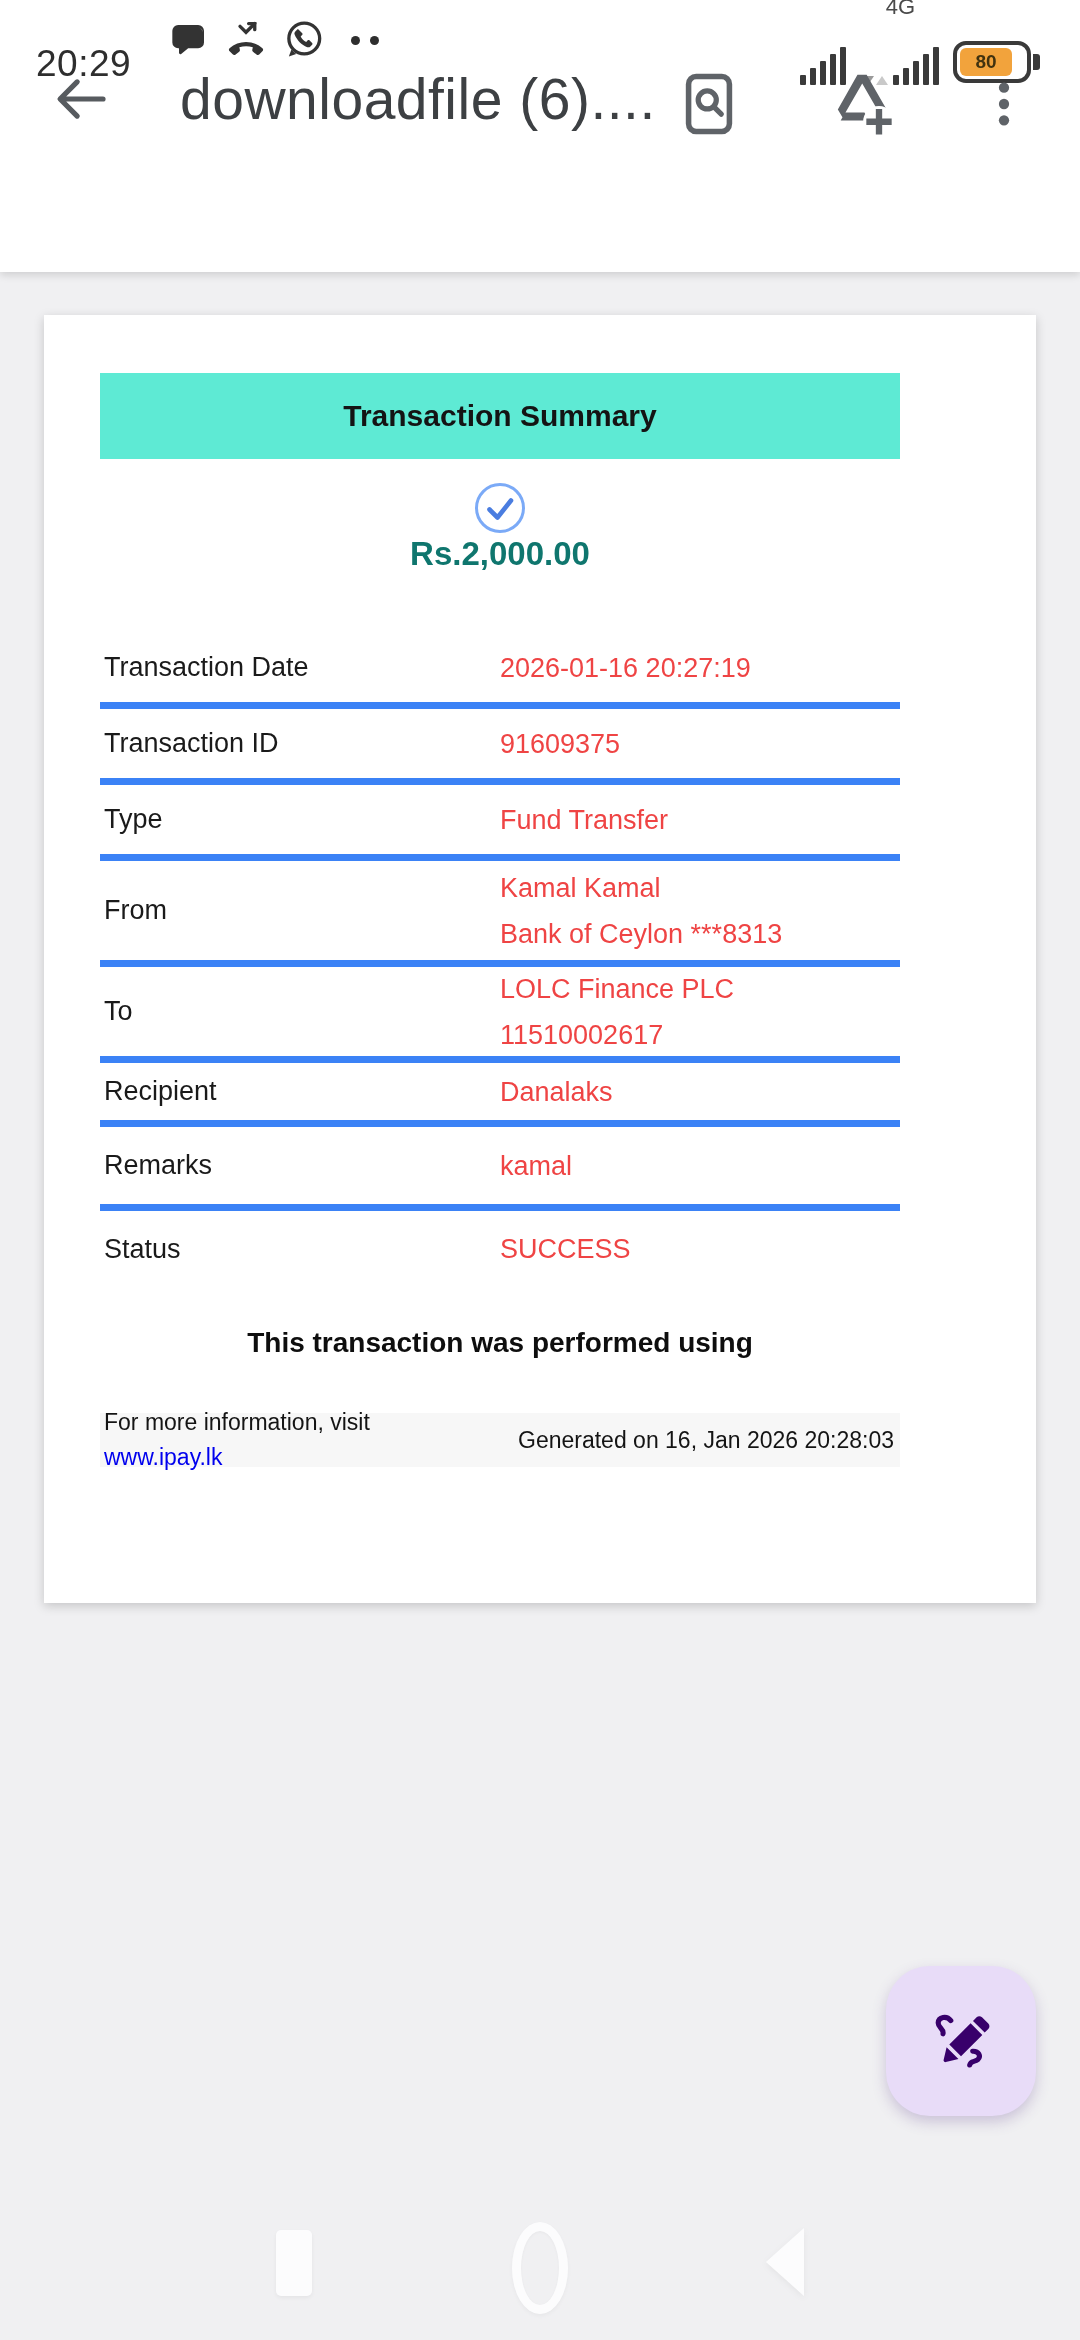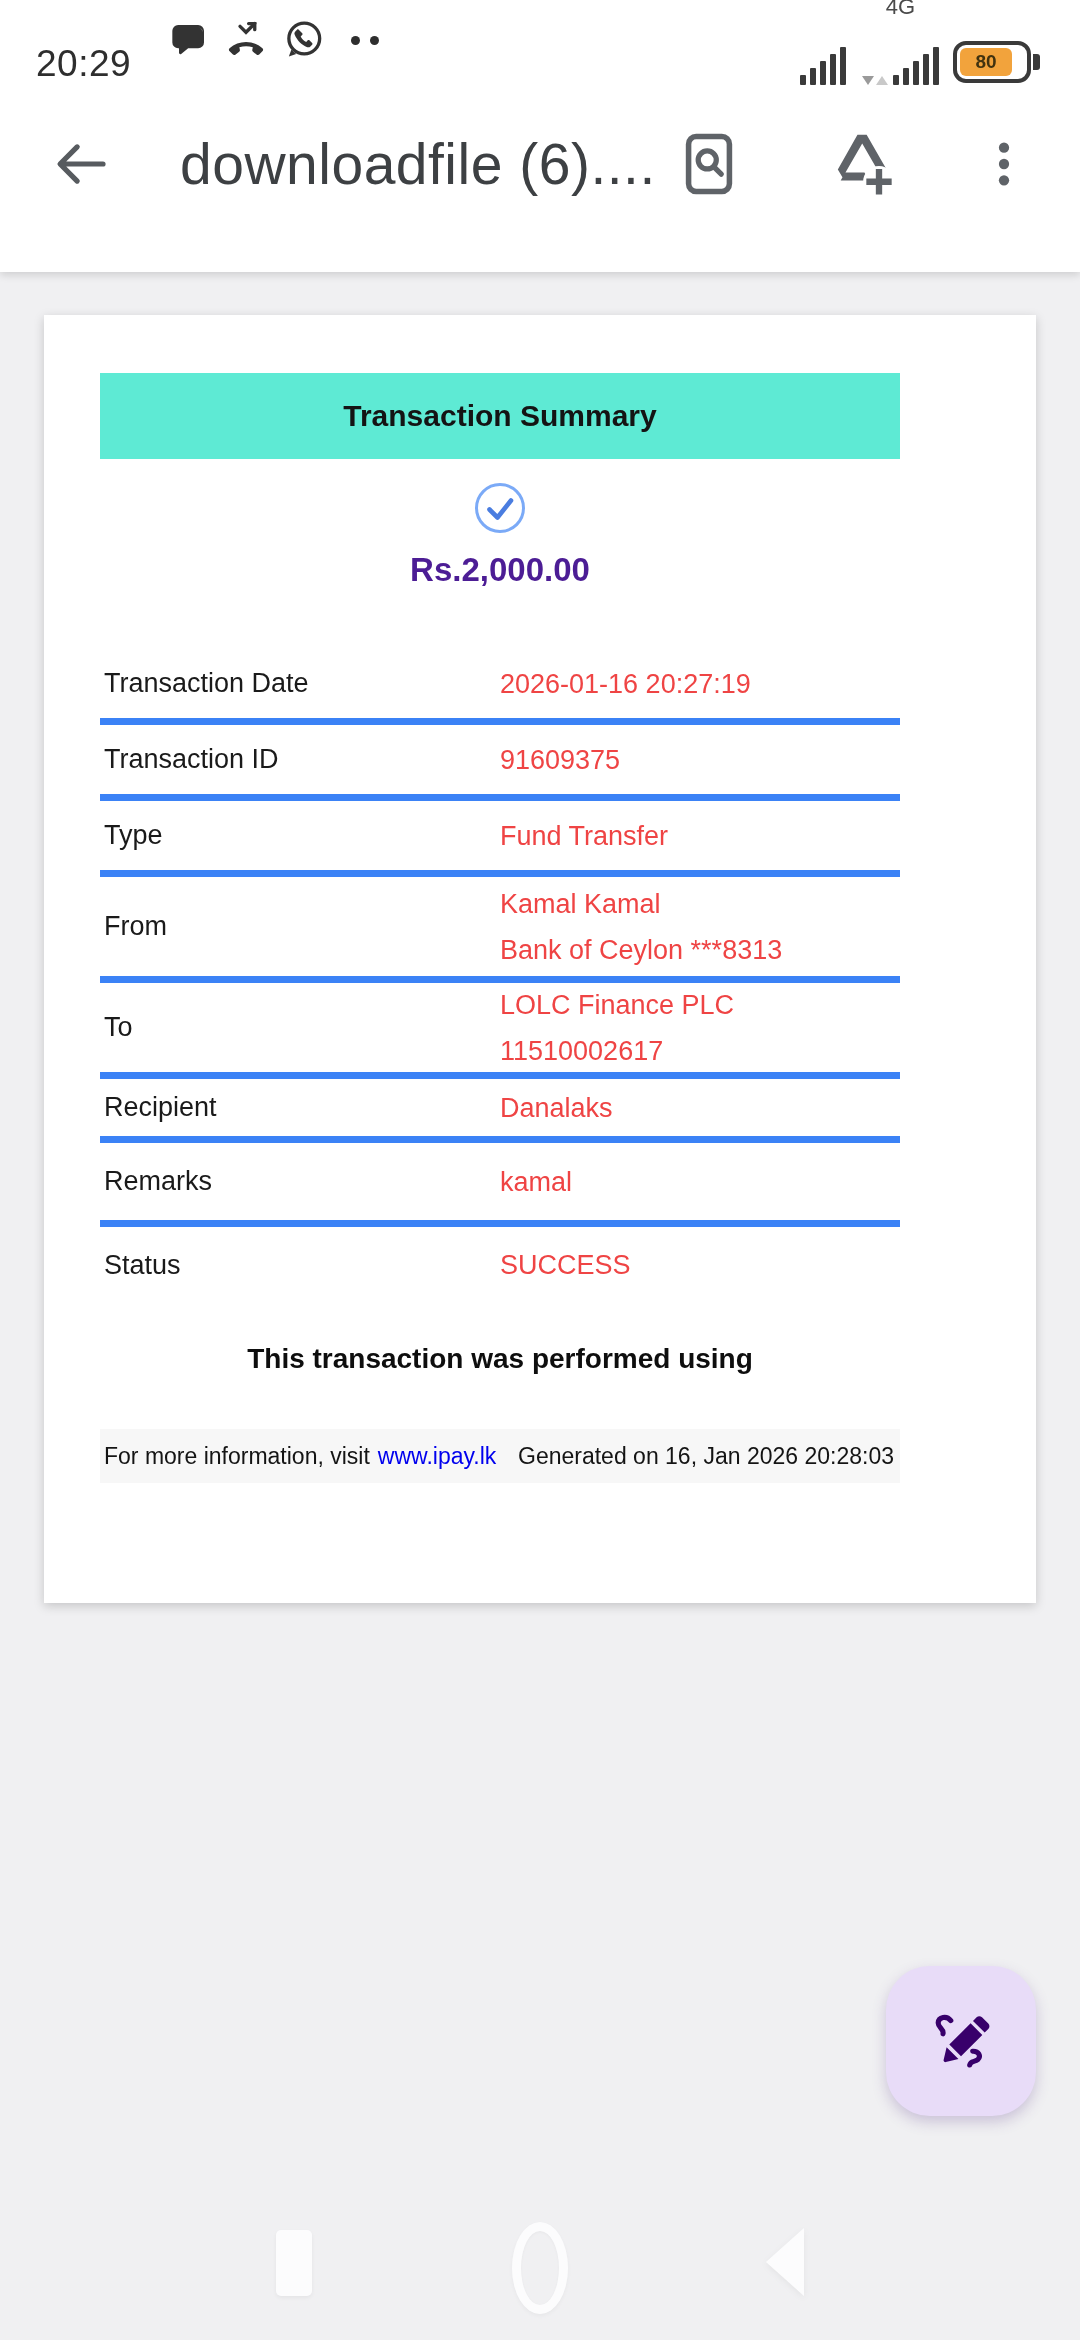--- a/index.html
+++ b/index.html
@@ -44,41 +44,41 @@
     width:78px;height:42px;border:4px solid #3a3a3a;border-radius:13px;
     display:flex;align-items:center;box-sizing:border-box;padding:3px;background:#fff;
   }
   .batt-fill{
     height:28px;width:52px;background:#f2a33c;border-radius:6px;
     display:flex;align-items:center;justify-content:center;
     font-size:19px;font-weight:700;color:#41320f;
   }
   .batt-nub{width:7px;height:16px;background:#3a3a3a;border-radius:0 3px 3px 0;margin-left:2px;}
 
-  .appbar{height:196px;display:flex;align-items:center;padding:0 48px 0 48px;box-sizing:border-box;}
+  .appbar{height:196px;display:flex;align-items:flex-start;padding:0 48px 0 48px;box-sizing:border-box;}
   .appbar-title{
     font-size:57px;color:#3d4043;margin-left:66px;flex:1;
     white-space:nowrap;overflow:hidden;letter-spacing:.5px;
   }
   .appbar-actions{display:flex;align-items:center;gap:78px;}
   .iconbtn{background:none;border:none;padding:0;cursor:pointer;display:flex;align-items:center;justify-content:center;}
 
   
   .page-card{
     position:absolute;left:44px;top:315px;width:992px;height:1288px;background:#ffffff;
     box-shadow:0 3px 10px rgba(0,0,0,.18);z-index:2;box-sizing:border-box;
   }
   .doc-inner{margin-left:56px;width:800px;}
   .doc-header{
     margin-top:58px;height:86px;background:#5eead4;
     display:flex;align-items:center;justify-content:center;
     font-size:30px;font-weight:700;color:#141414;
   }
   .check-wrap{margin-top:22px;display:flex;justify-content:center;}
-  .amount{margin-top:16px;text-align:center;font-size:33px;font-weight:700;color:#4c1d95;}
+  .amount{margin-top:0;text-align:center;font-size:33px;font-weight:700;color:#0f766e;}
 
   .tx-table{margin-top:60px;}
   .tx-row{
     display:flex;align-items:center;border-bottom:7px solid #3b82f6;
     box-sizing:border-box;padding:0 0 0 4px;
   }
   .tx-row:last-child{border-bottom:none;}
   .tx-label{width:396px;font-size:27px;color:#1a1a1a;}
   .tx-values{flex:1;font-size:27px;color:#ef4444;display:flex;flex-direction:column;justify-content:center;}
   .tx-values div{line-height:34px;}
@@ -96,21 +96,21 @@
   .ipay-text{color:#fff;font-size:37px;font-weight:700;letter-spacing:0;margin-top:-16px;}
   .ipay-smile{
     position:absolute;left:20px;bottom:16px;width:62px;height:26px;
     border:5px solid #fff;border-top:none;border-radius:0 0 34px 34px;box-sizing:border-box;
   }
   .sys-note{margin-top:30px;font-size:24px;color:#141414;padding-left:2px;}
   .doc-footer{
     margin-top:16px;height:54px;background:#f7f7f7;display:flex;align-items:center;
     justify-content:space-between;padding:0 6px 0 4px;font-size:23px;color:#141414;box-sizing:border-box;
   }
-  .doc-footer .left{display:flex;gap:8px;}
+  .doc-footer .left{display:flex;gap:8px;flex-direction:column;}
   .link{color:#0000ee;text-decoration:none;}
 
   
   .fab{
     position:absolute;left:886px;top:1966px;width:150px;height:150px;border-radius:44px;
     background:#e8dcf8;border:none;cursor:pointer;z-index:6;
     display:flex;align-items:center;justify-content:center;
     box-shadow:0 6px 14px rgba(90,60,140,.25);
   }
 

